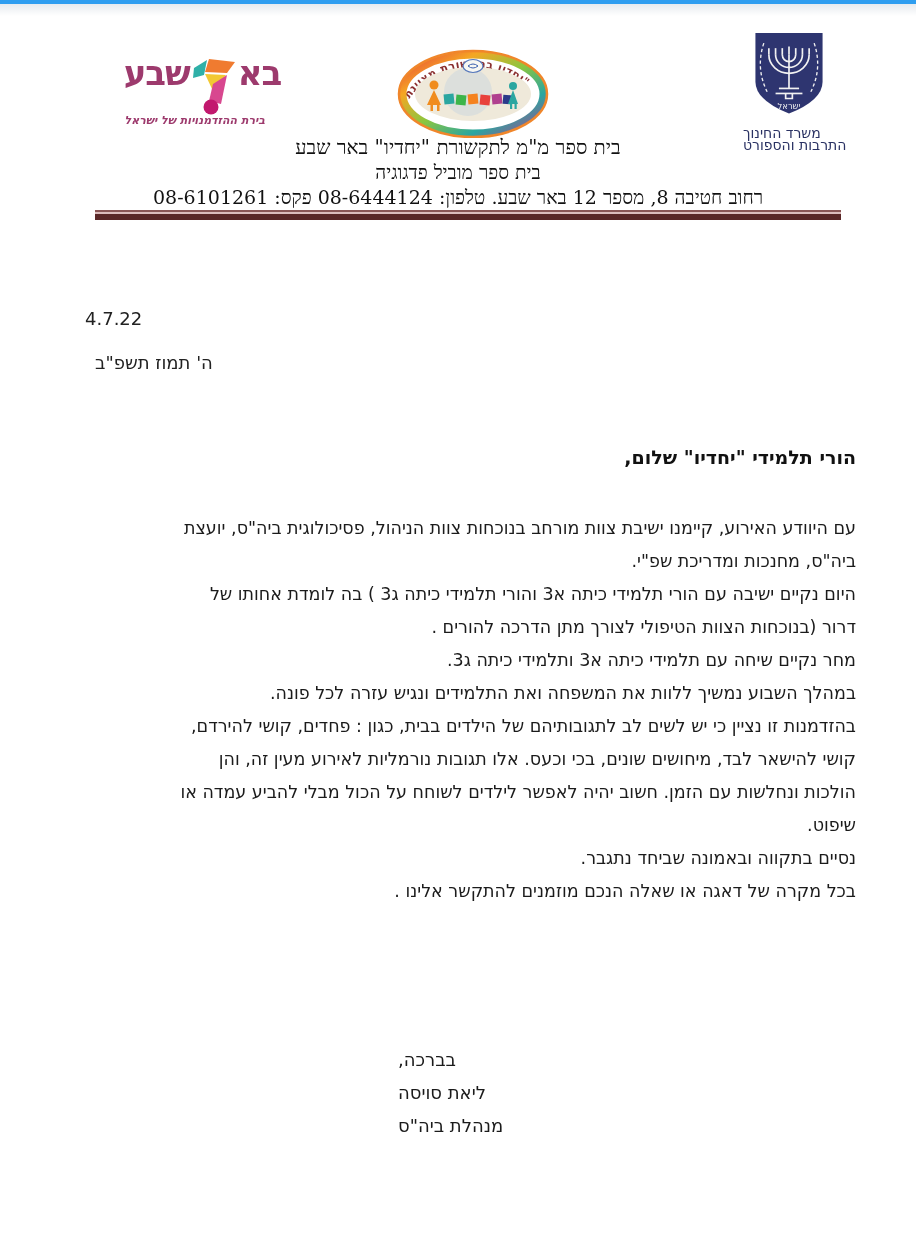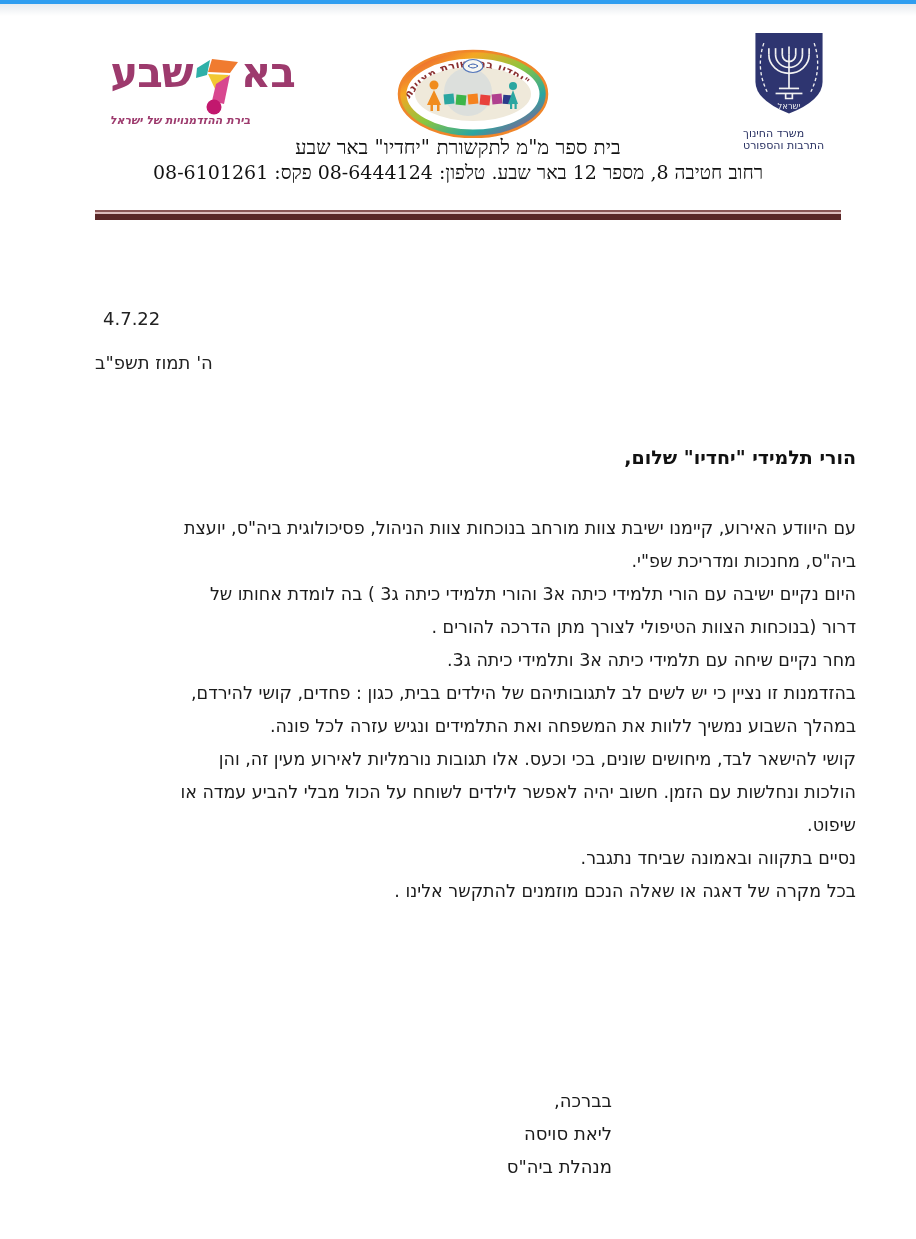--- a/index.html
+++ b/index.html
@@ -5,55 +5,55 @@
   html,body{margin:0;padding:0;background:#ffffff;}
   .page{position:relative;width:916px;height:1239px;background:#ffffff;overflow:hidden;
         font-family:"DejaVu Sans","Liberation Sans",sans-serif;color:#1b1b1b;}
   .top-bar{position:absolute;left:0;top:0;width:916px;height:4px;background:#2f9ef0;}
   .top-shade{position:absolute;left:0;top:4px;width:916px;height:12px;
              background:linear-gradient(180deg,#e7ebef 0%,#ffffff 100%);}
 
   
   .logo-bs{position:absolute;left:95px;top:54px;width:215px;}
   .bs-row{display:flex;direction:rtl;align-items:flex-start;justify-content:center;gap:2px;}
-  .bs-word{font-size:42px;font-weight:800;color:#9d3a6d;line-height:38px;letter-spacing:-1px;}
+  .bs-word{font-size:34px;font-weight:800;color:#9d3a6d;line-height:38px;letter-spacing:-1px;}
   .bs-seven{width:44px;height:60px;margin-top:2px;}
-  .bs-tagline{direction:rtl;width:170px;text-align:center;font-size:11px;font-weight:700;
+  .bs-tagline{direction:rtl;width:170px;text-align:right;font-size:11px;font-weight:700;
               font-style:italic;color:#9d3a6d;margin-top:-2px;}
 
   
   .logo-school{position:absolute;left:388px;top:24px;width:170px;height:114px;}
 
   
   .logo-min{position:absolute;left:743px;top:28px;width:104px;text-align:left;}
   .min-shield{width:92px;height:94px;}
-  .min-caption{font-size:11px;line-height:11.5px;color:#2a3263;direction:rtl;margin-top:2px;}
+  .min-caption{font-size:14px;line-height:11.5px;color:#2a3263;direction:rtl;margin-top:2px;}
 
   
   .header-text{position:absolute;left:0;top:134px;width:916px;text-align:center;direction:rtl;
                font-family:"DejaVu Serif","Liberation Serif","DejaVu Sans",serif;color:#111;}
   .ht1{font-size:20px;line-height:26px;}
   .ht2{font-size:19px;line-height:25px;}
   .ht3{font-size:19px;line-height:25px;}
 
   .divider{position:absolute;left:95px;top:210px;width:746px;height:10px;
            background:linear-gradient(180deg,#8a5555 0%,#8a5555 18%,#dcbcbc 18%,#dcbcbc 40%,#5a2727 40%,#5a2727 100%);}
 
   
-  .date-g{position:absolute;left:103px;top:308px;font-size:18px;color:#222;}
+  .date-g{position:absolute;left:85px;top:308px;font-size:18px;color:#222;}
   .date-h{position:absolute;left:95px;top:352px;font-size:18px;direction:rtl;color:#222;}
 
   
   .body-block{position:absolute;left:62px;top:441px;width:794px;direction:rtl;text-align:right;}
   .greeting{font-size:19px;font-weight:bold;line-height:33px;margin-bottom:12px;color:#111;}
   .bline{font-size:17.5px;line-height:33px;white-space:nowrap;color:#1b1b1b;}
   .pgap{height:26px;}
 
   
-  .signature{position:absolute;left:398px;top:1084px;width:214px;text-align:right;direction:rtl;}
+  .signature{position:absolute;left:398px;top:1043px;width:214px;text-align:left;direction:rtl;}
   .sline{font-size:18px;line-height:33px;color:#1b1b1b;}
 </style>
 </head>
 <body>
 
 <div class="page">
   <div class="top-bar"></div>
   <div class="top-shade"></div>
 
   <div class="logo-bs">
@@ -139,38 +139,39 @@
       <text x="50" y="96" font-size="10" fill="#f2f2f2" text-anchor="middle">ישראל</text>
     </svg>
     <div class="min-caption">
       <div>משרד החינוך</div>
       <div>התרבות והספורט</div>
     </div>
   </div>
 
   <div class="header-text">
     <div class="ht1">בית ספר מ"מ לתקשורת "יחדיו" באר שבע</div>
+    <div class="ht2">בית ספר מוביל פדגוגיה</div>
     <div class="ht3">רחוב חטיבה 8, מספר 12 באר שבע. טלפון: 08-6444124 פקס: 08-6101261</div>
   </div>
 
   <div class="divider"></div>
 
   <div class="date-g">4.7.22</div>
   <div class="date-h">ה' תמוז תשפ"ב</div>
 
   <div class="body-block">
     <div class="greeting">הורי תלמידי "יחדיו" שלום,</div>
     <div class="pgap"></div>
     <div class="bline">עם היוודע האירוע, קיימנו ישיבת צוות מורחב בנוכחות צוות הניהול, פסיכולוגית ביה"ס, יועצת</div>
     <div class="bline">ביה"ס, מחנכות ומדריכת שפ"י.</div>
     <div class="bline">היום נקיים ישיבה עם הורי תלמידי כיתה א3 והורי תלמידי כיתה ג3 ) בה לומדת אחותו של</div>
     <div class="bline">דרור (בנוכחות הצוות הטיפולי לצורך מתן הדרכה להורים .</div>
     <div class="bline">מחר נקיים שיחה עם תלמידי כיתה א3 ותלמידי כיתה ג3.</div>
+    <div class="bline">במהלך השבוע נמשיך ללוות את המשפחה ואת התלמידים ונגיש עזרה לכל פונה.</div>
     <div class="bline">בהזדמנות זו נציין כי יש לשים לב לתגובותיהם של הילדים בבית, כגון : פחדים, קושי להירדם,</div>
-    <div class="bline">במהלך השבוע נמשיך ללוות את המשפחה ואת התלמידים ונגיש עזרה לכל פונה.</div>
     <div class="bline">קושי להישאר לבד, מיחושים שונים, בכי וכעס. אלו תגובות נורמליות לאירוע מעין זה, והן</div>
     <div class="bline">הולכות ונחלשות עם הזמן. חשוב יהיה לאפשר לילדים לשוחח על הכול מבלי להביע עמדה או</div>
     <div class="bline">שיפוט.</div>
     <div class="bline">נסיים בתקווה ובאמונה שביחד נתגבר.</div>
     <div class="bline">בכל מקרה של דאגה או שאלה הנכם מוזמנים להתקשר אלינו .</div>
   </div>
 
   <div class="signature">
     <div class="sline">בברכה,</div>
     <div class="sline">ליאת סויסה</div>

